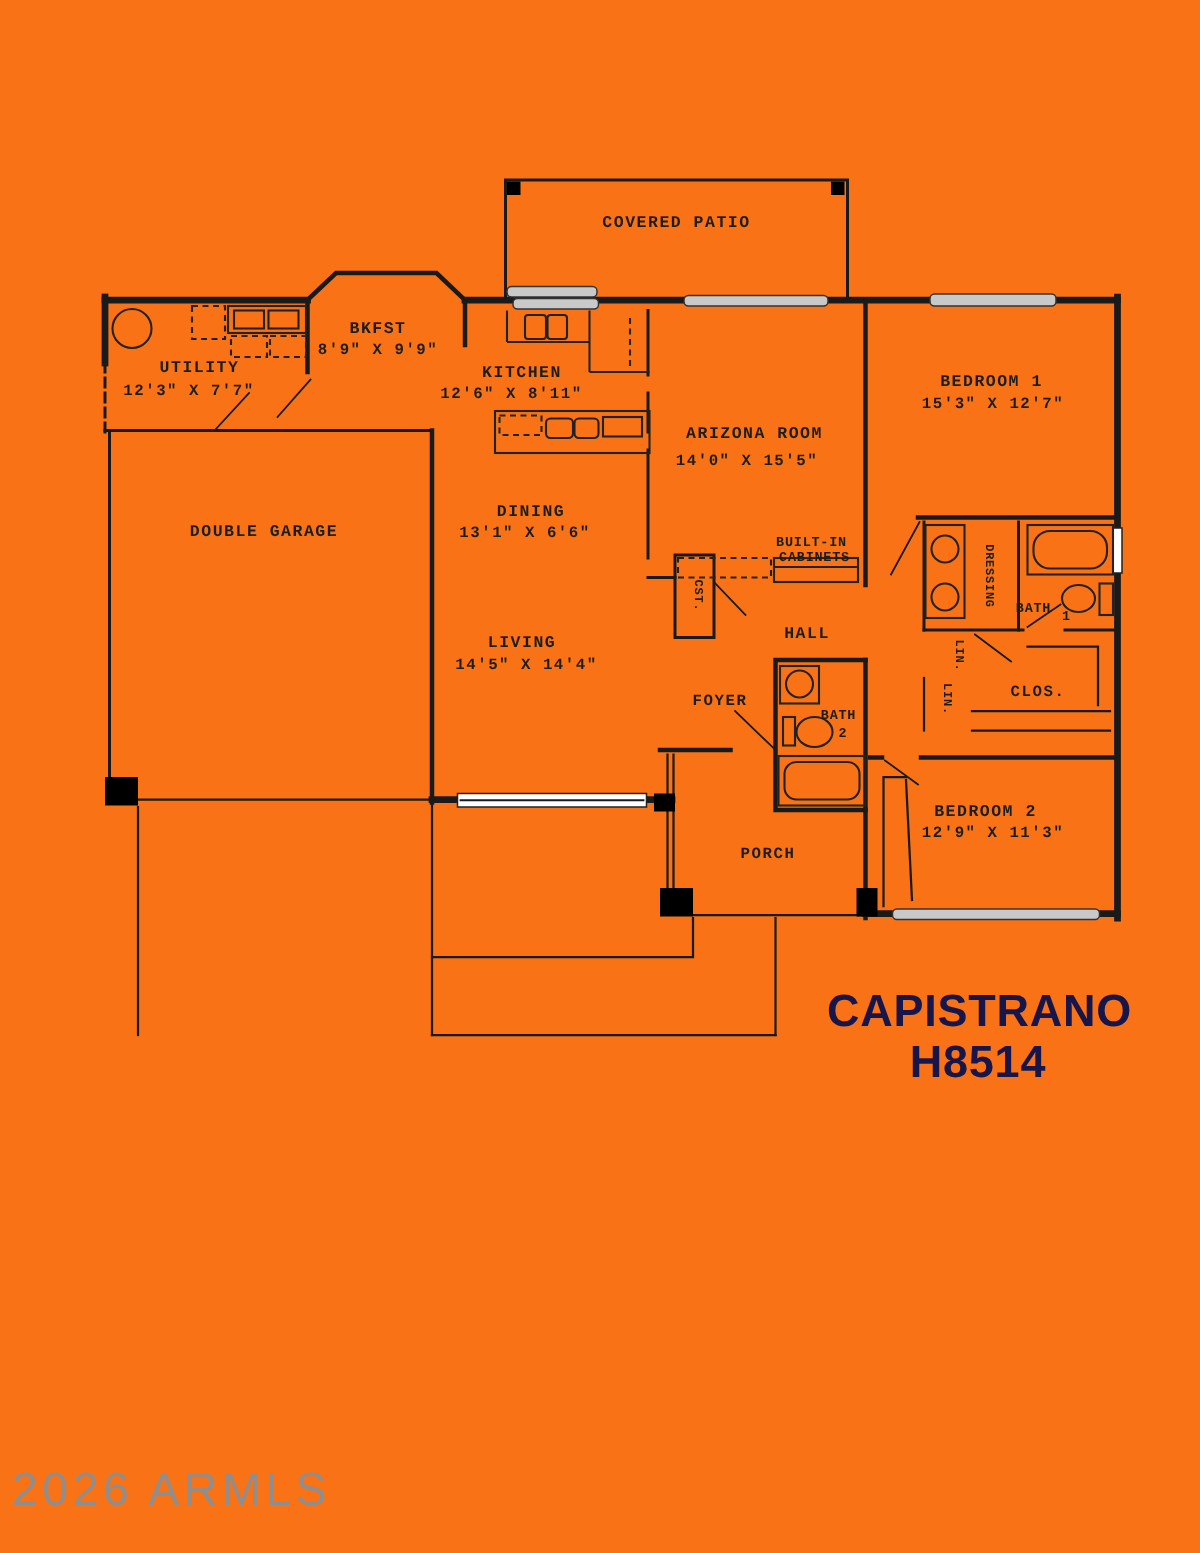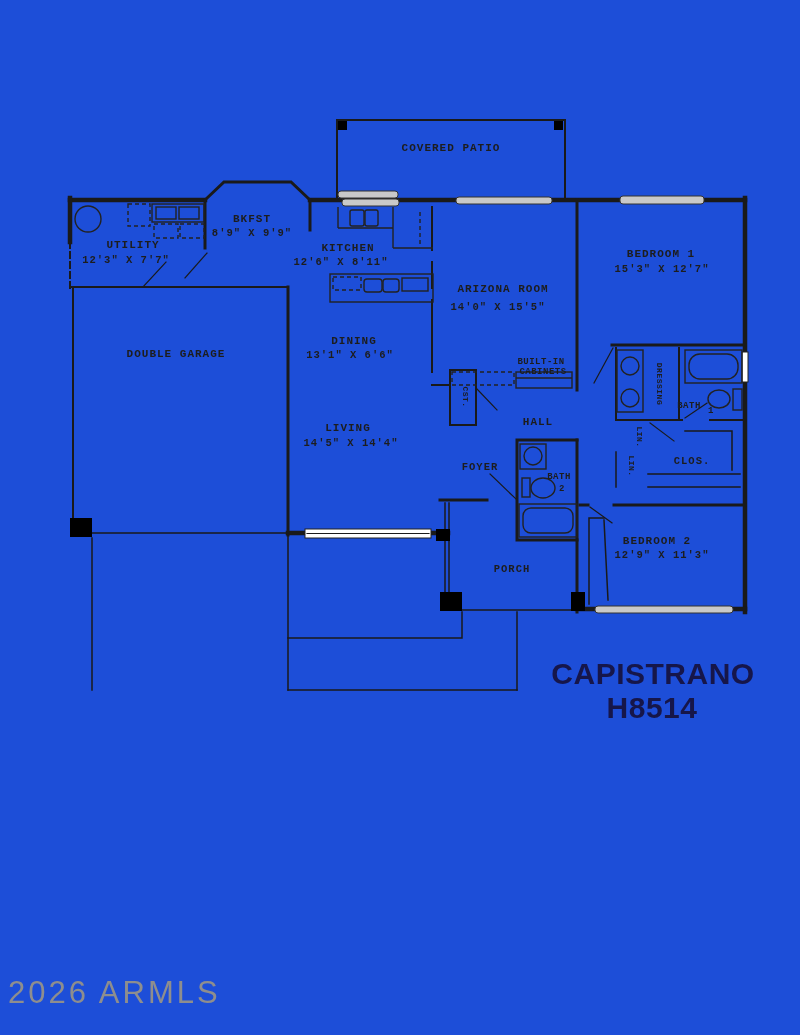--- a/index.html
+++ b/index.html
@@ -1,16 +1,16 @@
 <!DOCTYPE html>
 <html><head>
 <meta charset="utf-8">
 <style>
   html,body{margin:0;padding:0;background:#ffffff;}
-  .page{position:relative;width:800px;height:1035px;background:#1d4ed8;overflow:hidden;
+  .page{position:relative;width:800px;height:1035px;background:#f97316;overflow:hidden;
         font-family:"Liberation Mono", monospace;}
   svg{position:absolute;left:0;top:0;}
   text{fill:#1d1d1d;font-family:"Liberation Mono", monospace;font-weight:bold;}
   .room-name{font-size:11px;letter-spacing:1px;}
   .room-dims{font-size:10.5px;letter-spacing:1px;}
   .small-label{font-size:9px;letter-spacing:0.5px;}
   .tiny-label{font-size:8px;letter-spacing:0.5px;}
   .mid-label{font-size:10.5px;letter-spacing:1px;}
   .plan-title{font-family:"Liberation Sans", sans-serif;font-weight:bold;font-size:30px;
               fill:#16164a;letter-spacing:0.5px;}

